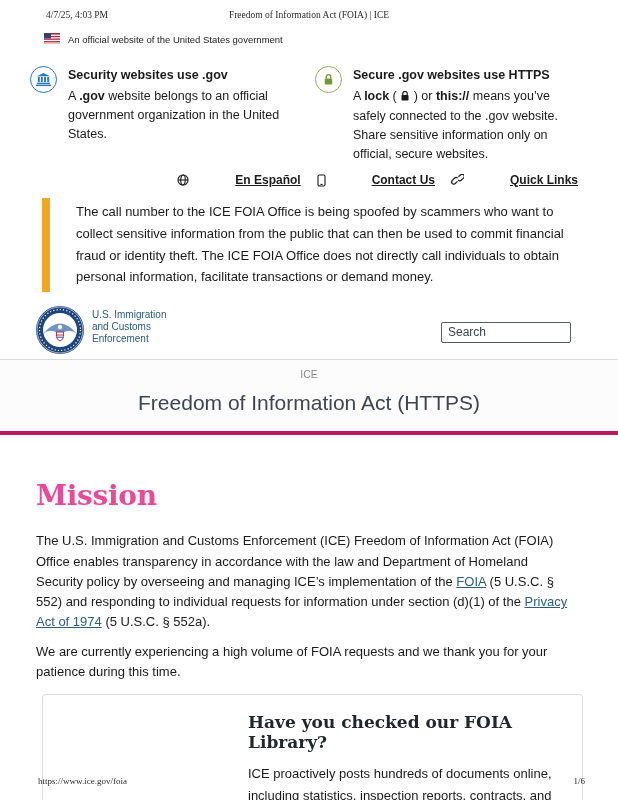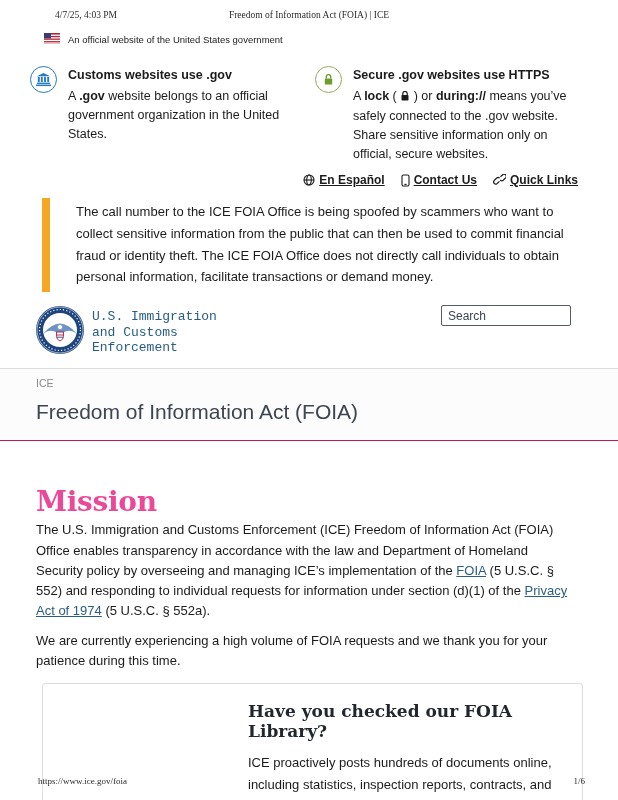--- a/index.html
+++ b/index.html
@@ -9,21 +9,21 @@
     background:#fff; overflow:hidden;
     font-family:"Liberation Sans","DejaVu Sans",sans-serif;
     color:#1b1b1b;
   }
   
   .print-header {
     position:absolute; top:10px; left:38px; right:38px; height:14px;
     font-family:"Liberation Serif","DejaVu Serif",serif;
     font-size:9.5px; color:#2b2b2b;
   }
-  .print-header .ph-date { position:absolute; left:17px; top:0; }
+  .print-header .ph-date { position:absolute; left:8px; top:0; }
   .print-header .ph-title { position:absolute; left:0; right:0; text-align:center; top:0; }
   .print-footer {
     position:absolute; bottom:14px; left:38px; right:33px;
     display:flex; justify-content:space-between;
     font-family:"Liberation Serif","DejaVu Serif",serif;
     font-size:9px; color:#2b2b2b;text-align:center;
   }
   
   .gov-banner { margin:33px 40px 0 44px; display:flex; align-items:center; gap:8px;
     font-size:9.5px; color:#1b1b1b;text-align:center; }
@@ -37,59 +37,60 @@
   }
   .circle-icon.gov  { border:1.5px solid #2378c3; }
   .circle-icon.https{ border:1.5px solid #99a860; }
   .info-text { font-size:12.5px; line-height:1.52; color:#1b1b1b; }
   .info-text h3 { font-size:12.5px; font-weight:bold; margin-bottom:2px; }
   .inline-lock { display:inline-block; vertical-align:-1px; margin:0 1px; }
   
   .links-row { display:flex; justify-content:flex-end; gap:16px;
     margin:9px 40px 0 0; font-size:12px; font-weight:bold; }
   .u-link { display:flex; align-items:center; gap:4px; color:#1b1b1b; cursor:pointer; }
-  .u-link .lbl { text-decoration:underline; }
+  .u-link .lbl { text-decoration:underline;margin-left:42px; }
   
   .alert { display:flex; margin:11px 40px 0 30px;padding-left:12px; }
   .alert-bar { flex:0 0 8px; background:#f5a623; }
   .alert-body { padding:3px 0 4px 26px; font-size:13px; line-height:1.68; color:#1b1b1b; }
   
   .site-header { display:flex; justify-content:space-between; margin:13px 47px 0 35px; }
   .brand { display:flex; gap:7px; align-items:flex-start; cursor:pointer; }
   .wordmark {
-    font-family:Liberation Mono, monospace;
-    font-size:13px; line-height:1.18; color:#275d82; padding-top:4px;
-  }
-  .header-right { display:flex; flex-direction:column; align-items:flex-end; }
+    font-family:Liberation Sans, sans-serif;
+    font-size:10px; line-height:1.18; color:#275d82; padding-top:4px;
+  }
+  .header-right { display:flex; flex-direction:row; align-items:center; }
   .search-input {
     width:130px; height:21px; border:1px solid #565c65; border-radius:2px;
     font-family:"Liberation Sans","DejaVu Sans",sans-serif;
     font-size:12px; padding:0 6px; color:#2e2e2e; outline:none;
   }
   .search-input::placeholder { color:#3d4551; opacity:1; }
   .call-row { display:flex; gap:26px; margin-top:8px; font-size:12.5px; align-items:baseline; }
   .call-text { font-weight:bold; color:#1b1b1b; }
   .call-text .phone { text-decoration:underline; cursor:pointer; }
   .report-crime { color:#a9aeb1; font-weight:600; cursor:pointer; }
   
   .title-band {
-    margin-top:9px; background:#fcfcfc;
-    border-top:1px solid #dcdcdc; border-bottom:1px solid #be185d;
+    background:#fcfcfc;
+    border-top:1px solid #dcdcdc; border-bottom:4px solid #be185d;
     padding:8px 36px 16px 36px;
+    text-align:center;
   }
   .breadcrumb { font-size:10.5px; color:#8a8a8a; cursor:pointer; }
   .page-title { margin-top:11px; font-size:21px; font-weight:400; color:#3d4551; }
   
   .main { padding:0 40px 0 36px; }
   .mission-h1 {
     margin-top:44px;
     font-family:"DejaVu Serif","Liberation Serif",serif;
     font-size:28px; font-weight:bold; color:#ec4899; letter-spacing:-0.3px;
   }
-  .body-p { margin-top:2px; font-size:13px; line-height:1.56; color:#1b1b1b; }
+  .body-p { margin-top:19px; font-size:13px; line-height:1.56; color:#1b1b1b; }
   .body-p + .body-p { margin-top:9px; }
   .text-link { color:#2a5e7f; text-decoration:underline; cursor:pointer; }
   
   .library-card {
     margin:12px 0 0 6px; width:541px; height:123px;
     border:1px solid #dcdee0; border-bottom:none; border-radius:4px 4px 0 0;
     padding:17px 22px 0 205px; overflow:hidden; background:#fff;
   }
   .library-card h2 {
     font-family:"DejaVu Serif","Liberation Serif",serif;
@@ -129,37 +130,37 @@
           <path d="M8 1 L15 4.4 H1 Z"></path>
           <rect x="2" y="5.2" width="2" height="5.6"></rect>
           <rect x="5.2" y="5.2" width="2" height="5.6"></rect>
           <rect x="8.6" y="5.2" width="2" height="5.6"></rect>
           <rect x="12" y="5.2" width="2" height="5.6"></rect>
           <rect x="1" y="11.4" width="14" height="1.5"></rect>
           <rect x="0" y="13.5" width="16" height="1.5"></rect>
         </svg>
       </span>
       <div class="info-text">
-        <h3>Customs websites use .gov</h3>
+        <h3>Security websites use .gov</h3>
         <span>A </span><b>.gov</b><span> website belongs to an official government organization in the United States.</span>
       </div>
     </div>
     <div class="info-col">
       <span class="circle-icon https">
         <svg width="13" height="13" viewBox="0 0 14 14">
           <rect x="3" y="6" width="8" height="6.5" rx="1" fill="#6f9c2f"></rect>
           <path d="M4.6 6 V4.2 a2.4 2.4 0 0 1 4.8 0 V6" fill="none" stroke="#6f9c2f" stroke-width="1.5"></path>
         </svg>
       </span>
       <div class="info-text">
         <h3>Secure .gov websites use HTTPS</h3>
         <span>A </span><b>lock</b><span> ( </span><span class="inline-lock"><svg width="8" height="10" viewBox="0 0 8 10">
               <rect x="0.5" y="4" width="7" height="5.5" rx="0.8" fill="#1b1b1b"></rect>
               <path d="M1.8 4 V2.6 a2.2 2.2 0 0 1 4.4 0 V4" fill="none" stroke="#1b1b1b" stroke-width="1.2"></path>
-            </svg></span><span> ) or </span><b>during://</b><span> means you’ve safely connected to the .gov website. Share sensitive information only on official, secure websites.</span>
+            </svg></span><span> ) or </span><b>this://</b><span> means you’ve safely connected to the .gov website. Share sensitive information only on official, secure websites.</span>
       </div>
     </div>
   </div>
 
   <div class="links-row">
     <span class="u-link">
       <svg width="12" height="12" viewBox="0 0 12 12" fill="none" stroke="#1b1b1b" stroke-width="1.1">
         <circle cx="6" cy="6" r="5"></circle>
           <ellipse cx="6" cy="6" rx="2.3" ry="5"></ellipse>
           <line x1="1" y1="6" x2="11" y2="6"></line>
@@ -208,21 +209,21 @@
         <div>Enforcement</div>
       </div>
     </div>
     <div class="header-right">
       <input class="search-input" type="text" placeholder="Search" style="">
     </div>
   </div>
 
   <div class="title-band">
     <div class="breadcrumb">ICE</div>
-    <div class="page-title">Freedom of Information Act (FOIA)</div>
+    <div class="page-title">Freedom of Information Act (HTTPS)</div>
   </div>
 
   <div class="main">
     <h1 class="mission-h1">Mission</h1>
 
     <p class="body-p"><span>The U.S. Immigration and Customs Enforcement (ICE) Freedom of Information Act (FOIA) Office enables transparency in accordance with the law and Department of Homeland Security policy by overseeing and managing ICE’s implementation of the </span><span class="text-link">FOIA</span><span> (5 U.S.C. § 552) and responding to individual requests for information under section (d)(1) of the </span><span class="text-link">Privacy Act of 1974</span><span> (5 U.S.C. § 552a).</span></p>
 
     <p class="body-p">We are currently experiencing a high volume of FOIA requests and we thank you for your patience during this time.</p>
 
     <div class="library-card">

